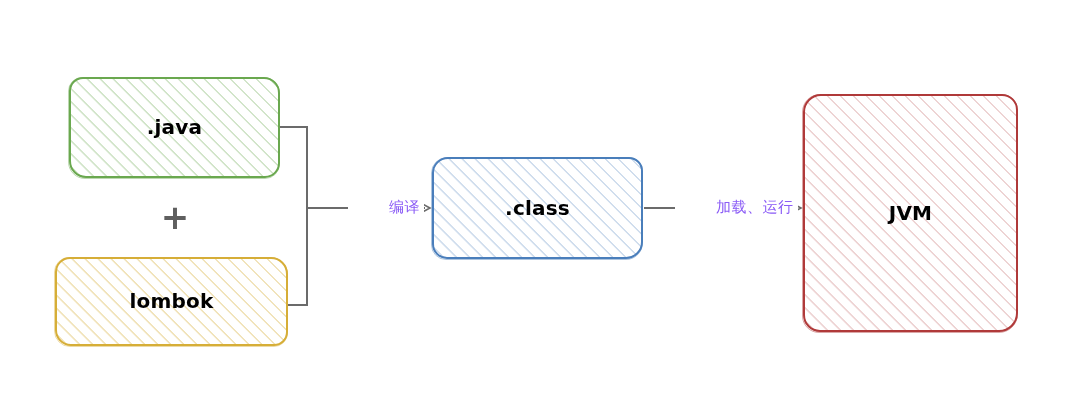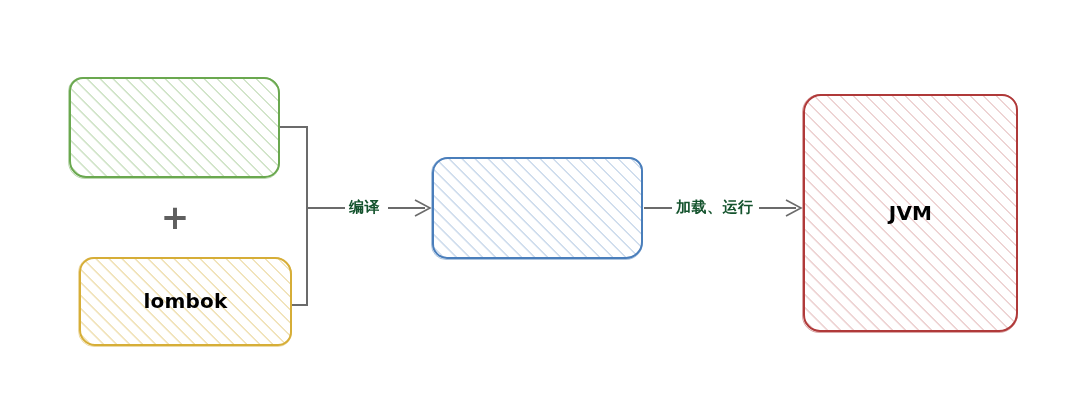--- a/index.html
+++ b/index.html
@@ -69,21 +69,21 @@
       rgba(106,168,79,0.00) 0px,
       rgba(106,168,79,0.00) 5.5px,
       rgba(106,168,79,0.30) 5.8px,
       rgba(106,168,79,0.30) 7.0px,
       rgba(106,168,79,0.00) 7.4px,
       rgba(106,168,79,0.00) 9.2px
     );
     font-size: 20px;
   }
   #node-lombok {
-    left: 79px; top: 257px; width: 213px; height: 89px;
+    left: 55px; top: 257px; width: 233px; height: 89px;
     border-color: #d6ae37;
     border-radius: 15px 17px 14px 16px;
     background-color: #ffffff;
     background-image: repeating-linear-gradient(
       45deg,
       rgba(214,174,55,0.00) 0px,
       rgba(214,174,55,0.00) 5.5px,
       rgba(214,174,55,0.34) 5.8px,
       rgba(214,174,55,0.34) 7.0px,
       rgba(214,174,55,0.00) 7.4px,
@@ -135,27 +135,28 @@
     font-size: 34px;
     font-weight: bold;
     line-height: 40px;
     text-align: center;
     font-family: "DejaVu Sans", "Liberation Sans", sans-serif;
   }
 
   
   .edge-label {
     position: absolute;
-    color: #14532d;
+    color: #8b5cf6;
     font-size: 15px;
-    font-weight: bold;
+    font-weight: normal;
     white-space: nowrap;
     background: #ffffff;
     padding: 0 4px;
     letter-spacing: 0.5px;
+    margin-left: 40px;
   }
   #label-compile { left: 345px; top: 198px; }
   #label-loadrun { left: 672px; top: 198px; }
 
   svg .stroke {
     fill: none;
     stroke: #6b6b6b;
     stroke-width: 2;
     stroke-linecap: square;
     stroke-linejoin: miter;
@@ -181,33 +182,35 @@
   <path class="stroke" d="M 389 208 L 424 208"></path>
   <path class="arrowhead" d="M 415 200 L 430 208 L 415 216"></path>
 
   <path class="stroke" d="M 645 208 L 674 208"></path>
   <path class="stroke" d="M 760 208 L 795 208"></path>
   <path class="arrowhead" d="M 786 200 L 801 208 L 786 216"></path>
 </svg>
 
 <div class="node" id="node-java">
   <span class="label-stack">
+    <span class="line1">.java</span>
   </span>
 </div>
 
 <div id="plus-sign">+</div>
 
 <div class="node" id="node-lombok">
   <span class="label-stack">
     <span class="line1">lombok</span>
   </span>
 </div>
 
 <div class="node" id="node-class">
   <span class="label-stack">
+    <span class="line1">.class</span>
   </span>
 </div>
 
 <div class="node" id="node-jvm">
   <span class="label-stack">
     <span class="line1">JVM</span>
   </span>
 </div>
 
 <div class="edge-label" id="label-compile">编译</div>

